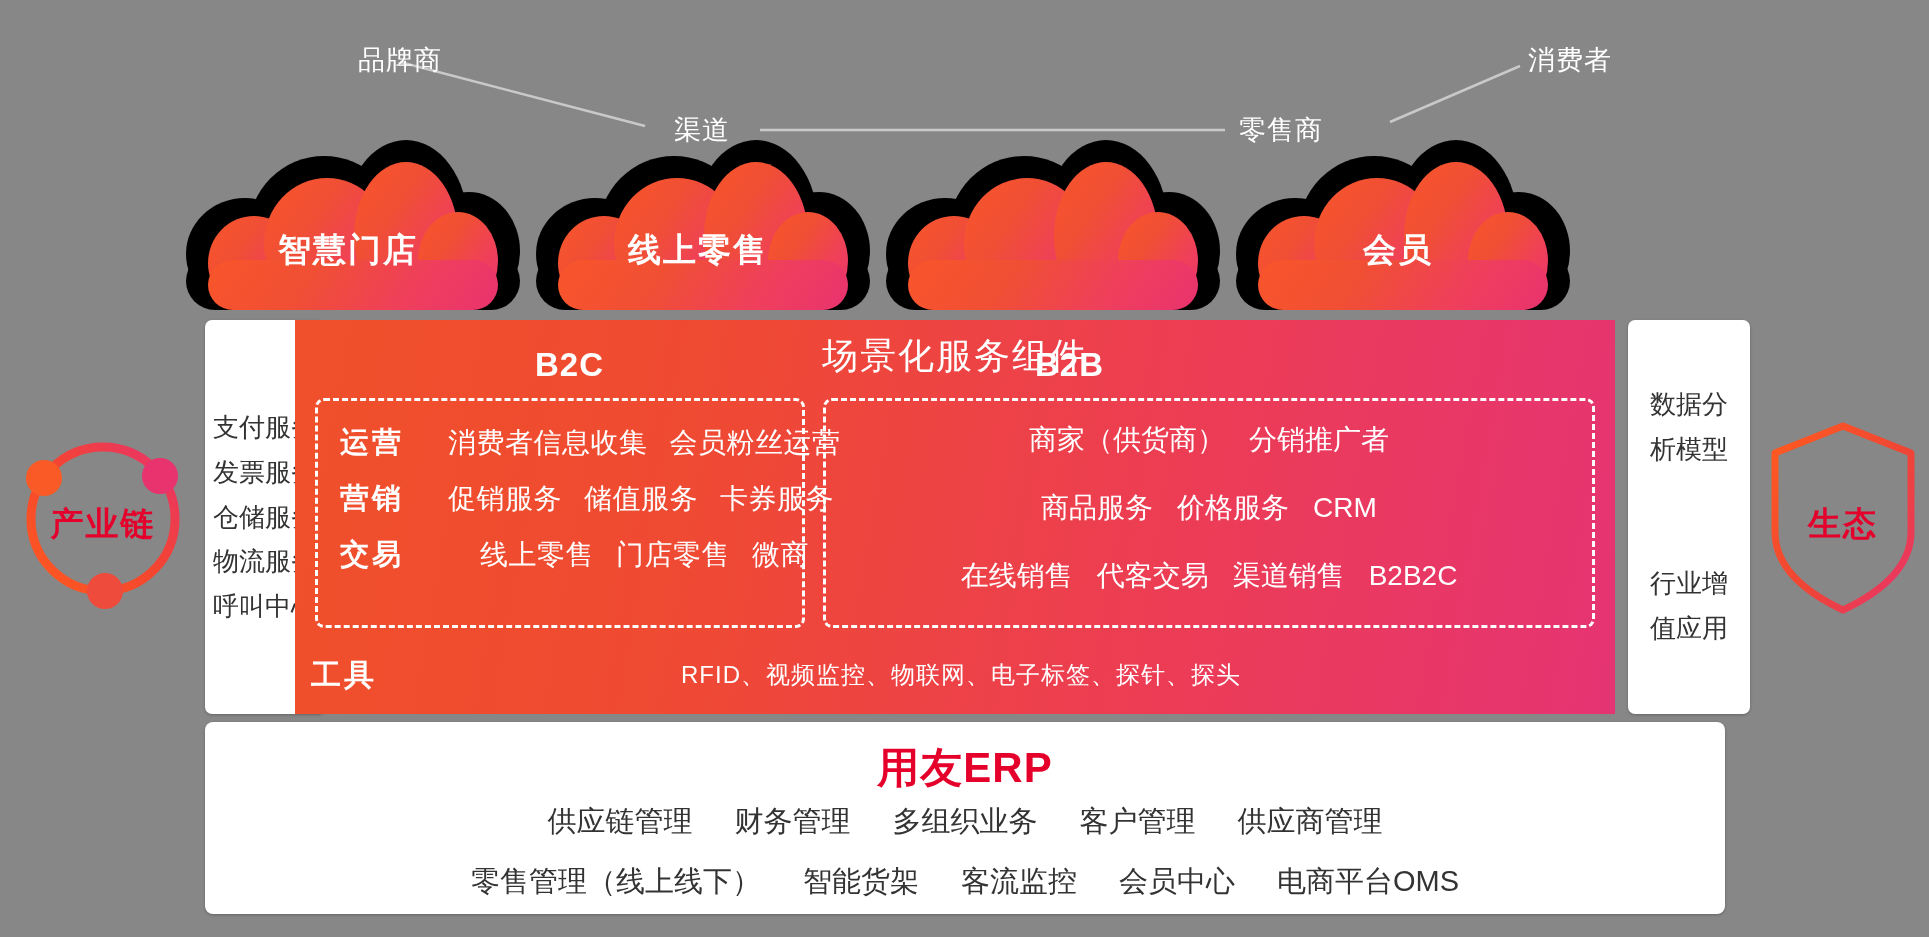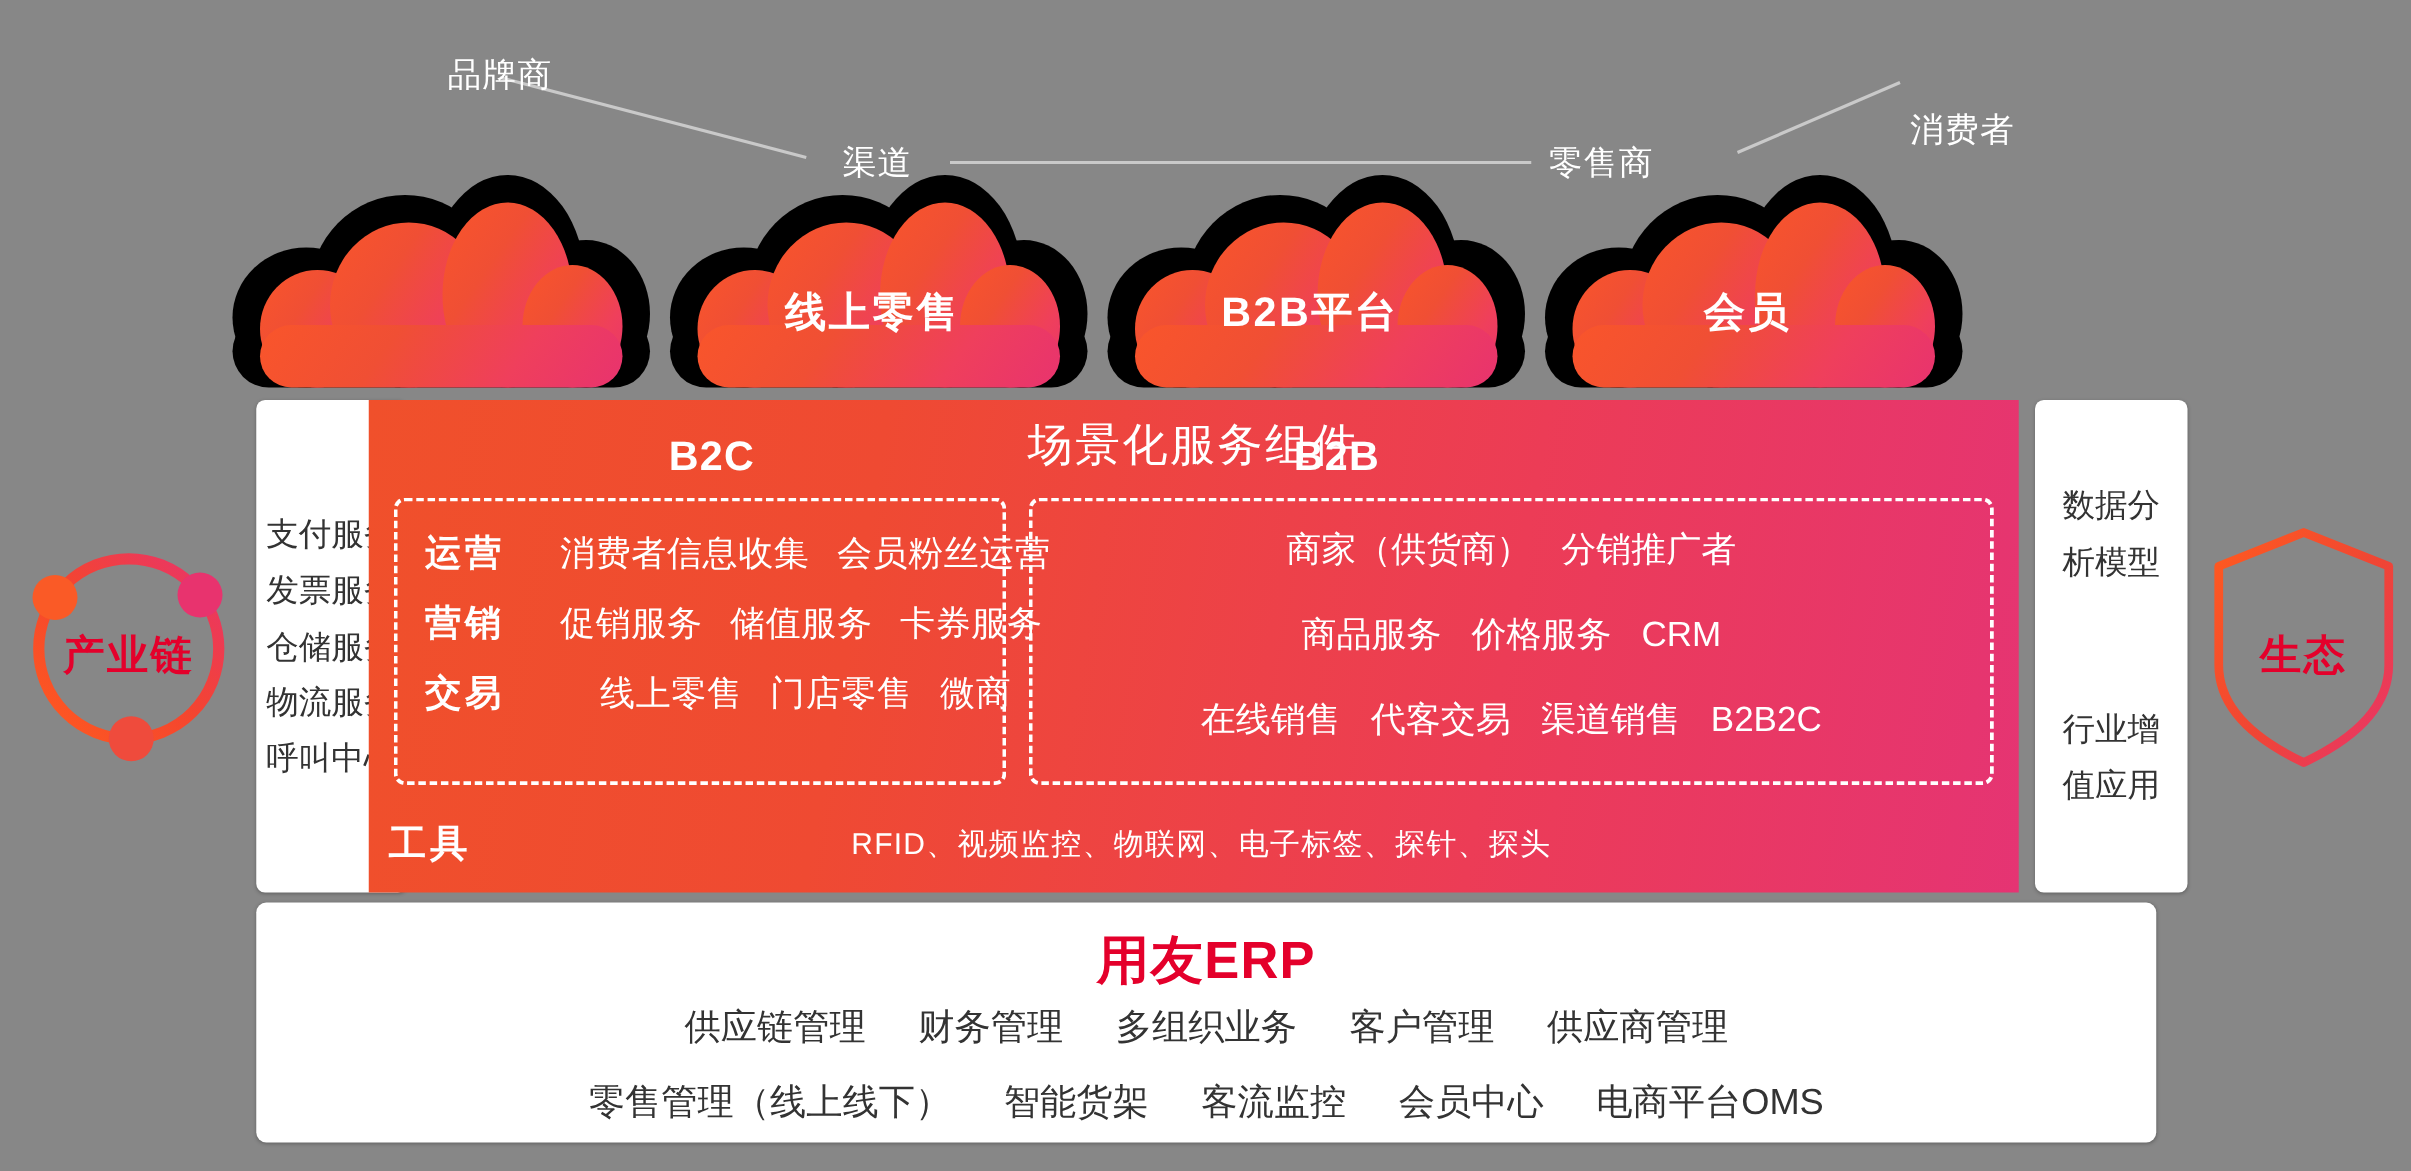--- a/index.html
+++ b/index.html
@@ -125,39 +125,40 @@
 
   <svg class="connector" viewBox="0 0 1929 160">
     <line x1="400" y1="62" x2="645" y2="126" stroke="#c9c9c9" stroke-width="2.5"></line>
     <line x1="760" y1="130" x2="1225" y2="130" stroke="#c9c9c9" stroke-width="2.5"></line>
     <line x1="1390" y1="122" x2="1520" y2="66" stroke="#c9c9c9" stroke-width="2.5"></line>
   </svg>
 
   <div class="toplabel" style="left:358px;top:42px;">品牌商</div>
   <div class="toplabel" style="left:674px;top:112px;">渠道</div>
   <div class="toplabel" style="left:1239px;top:112px;">零售商</div>
-  <div class="toplabel" style="left:1528px;top:42px;margin-top:44px;">消费者</div>
+  <div class="toplabel" style="left:1528px;top:42px;">消费者</div>
 
   <div class="cloud-row">
 
     <div class="cloud" style="left:178px;">
       <div class="outline">
         <div class="blob" style="left:8px;top:58px;width:118px;height:112px;"></div>
         <div class="blob" style="left:70px;top:16px;width:152px;height:154px;"></div>
         <div class="blob" style="left:166px;top:0px;width:124px;height:170px;"></div>
         <div class="blob" style="left:240px;top:52px;width:102px;height:118px;"></div>
         <div class="blob" style="left:8px;top:112px;width:334px;height:58px;border-radius:30px;"></div>
       </div>
       <div class="inner">
         <div class="blob" style="left:30px;top:76px;width:92px;height:94px;"></div>
         <div class="blob" style="left:86px;top:38px;width:126px;height:132px;"></div>
         <div class="blob" style="left:176px;top:22px;width:104px;height:148px;"></div>
         <div class="blob" style="left:240px;top:72px;width:80px;height:98px;"></div>
         <div class="blob" style="left:30px;top:120px;width:290px;height:50px;border-radius:26px;"></div>
       </div>
+      <div class="cloud-label">智慧门店</div>
     </div>
 
     <div class="cloud" style="left:528px;">
       <div class="outline">
         <div class="blob" style="left:8px;top:58px;width:118px;height:112px;"></div>
         <div class="blob" style="left:70px;top:16px;width:152px;height:154px;"></div>
         <div class="blob" style="left:166px;top:0px;width:124px;height:170px;"></div>
         <div class="blob" style="left:240px;top:52px;width:102px;height:118px;"></div>
         <div class="blob" style="left:8px;top:112px;width:334px;height:58px;border-radius:30px;"></div>
       </div>
@@ -179,21 +180,20 @@
         <div class="blob" style="left:240px;top:52px;width:102px;height:118px;"></div>
         <div class="blob" style="left:8px;top:112px;width:334px;height:58px;border-radius:30px;"></div>
       </div>
       <div class="inner">
         <div class="blob" style="left:30px;top:76px;width:92px;height:94px;"></div>
         <div class="blob" style="left:86px;top:38px;width:126px;height:132px;"></div>
         <div class="blob" style="left:176px;top:22px;width:104px;height:148px;"></div>
         <div class="blob" style="left:240px;top:72px;width:80px;height:98px;"></div>
         <div class="blob" style="left:30px;top:120px;width:290px;height:50px;border-radius:26px;"></div>
       </div>
-      <div class="cloud-label">B2B平台</div>
     </div>
 
     <div class="cloud" style="left:1228px;">
       <div class="outline">
         <div class="blob" style="left:8px;top:58px;width:118px;height:112px;"></div>
         <div class="blob" style="left:70px;top:16px;width:152px;height:154px;"></div>
         <div class="blob" style="left:166px;top:0px;width:124px;height:170px;"></div>
         <div class="blob" style="left:240px;top:52px;width:102px;height:118px;"></div>
         <div class="blob" style="left:8px;top:112px;width:334px;height:58px;border-radius:30px;"></div>
       </div>

